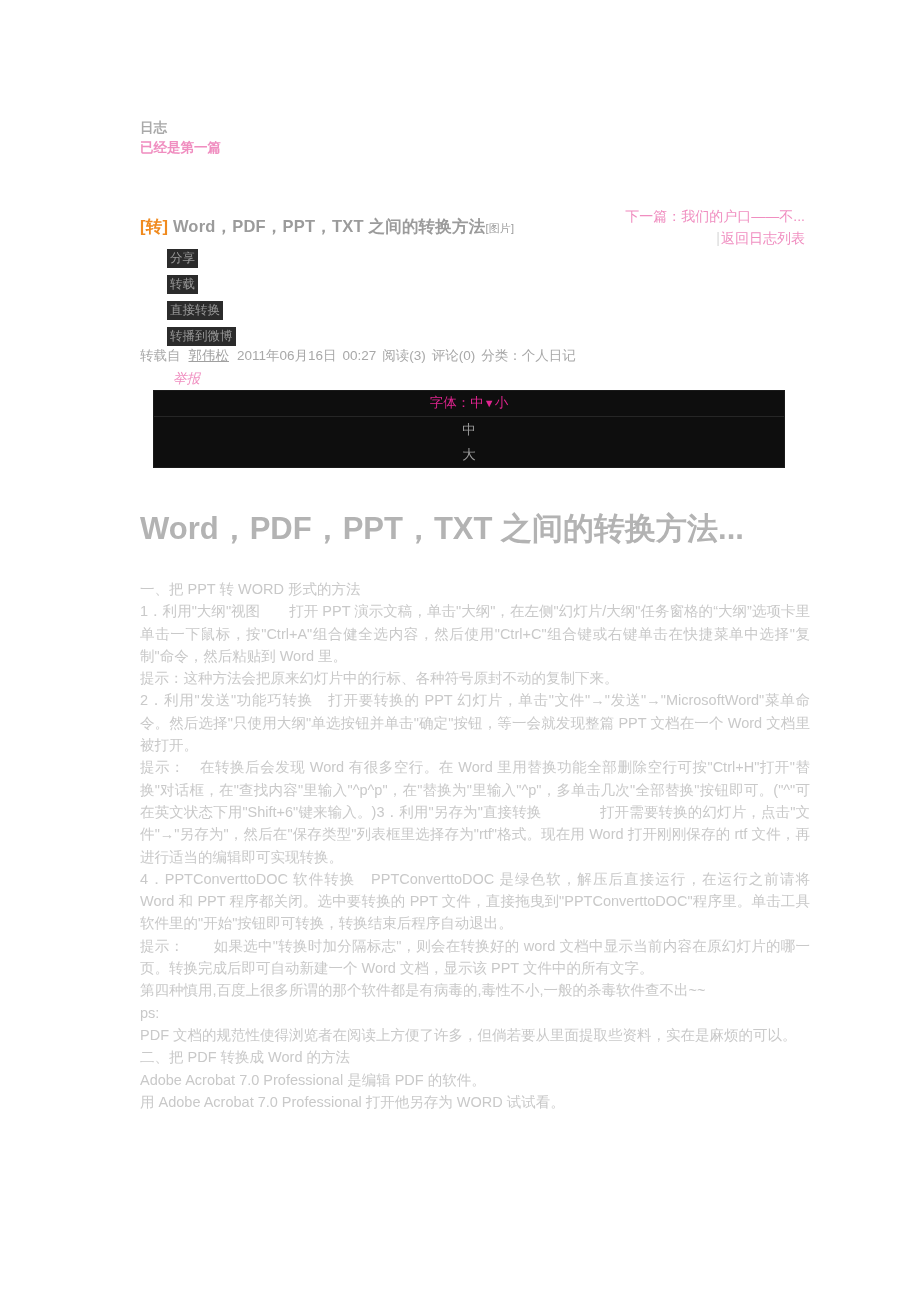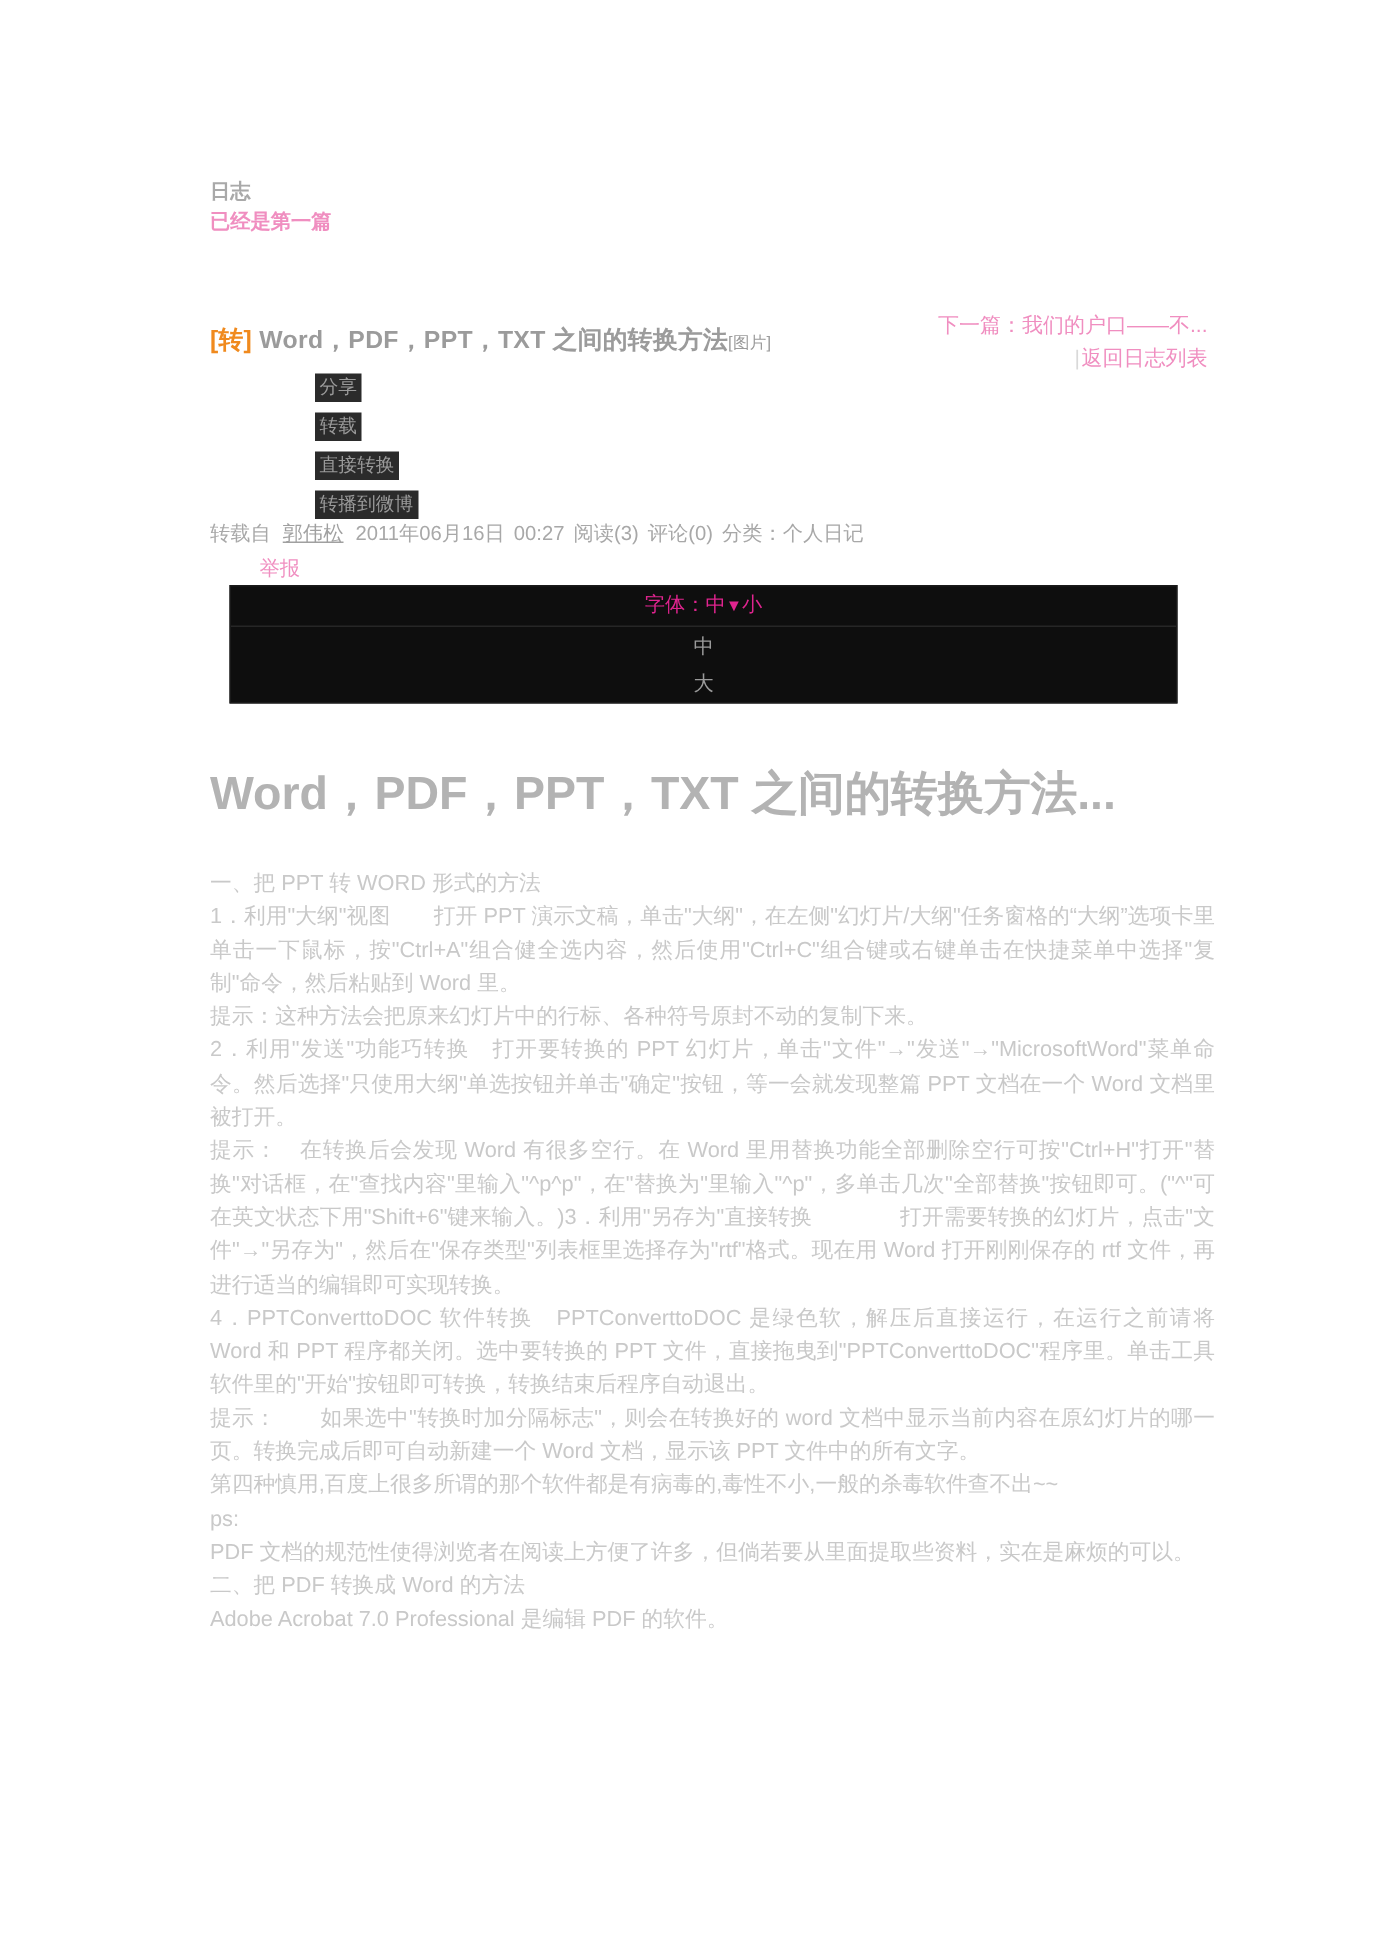--- a/index.html
+++ b/index.html
@@ -82,21 +82,20 @@
     font-size: 11px;
     font-weight: normal;
     color: #9b9b9b;
   }
 
   
   .share-list {
     position: absolute;
     left: 167px;
     top: 249px;
-    margin-left: 43px;
   }
   .share-btn {
     display: block;
     background: #2b2b2b;
     color: #9a9a9a;
     font-size: 12.5px;
     line-height: 16px;
     padding: 1px 3px 2px 3px;
     margin-bottom: 7px;
     width: max-content;
@@ -118,20 +117,21 @@
     padding: 0 2px;
   }
   .meta .sp { display: inline-block; width: 6px; }
   .report {
     position: absolute;
     left: 173px;
     top: 370px;
     font-size: 13.5px;
     color: #f08ec0;
     text-decoration: none;
+    font-style: italic;
   }
 
   
   .fontbar {
     position: absolute;
     left: 153px;
     top: 390px;
     width: 630px;
     background: #0e0e0e;
     border: 1px solid #1a1a1a;
@@ -232,15 +232,16 @@
     <p>提示：这种方法会把原来幻灯片中的行标、各种符号原封不动的复制下来。</p>
     <p>2．利用"发送"功能巧转换　打开要转换的 PPT 幻灯片，单击"文件"→"发送"→"MicrosoftWord"菜单命令。然后选择"只使用大纲"单选按钮并单击"确定"按钮，等一会就发现整篇 PPT 文档在一个 Word 文档里被打开。</p>
     <p>提示：　在转换后会发现 Word 有很多空行。在 Word 里用替换功能全部删除空行可按"Ctrl+H"打开"替换"对话框，在"查找内容"里输入"^p^p"，在"替换为"里输入"^p"，多单击几次"全部替换"按钮即可。("^"可在英文状态下用"Shift+6"键来输入。)3．利用"另存为"直接转换　　　　打开需要转换的幻灯片，点击"文件"→"另存为"，然后在"保存类型"列表框里选择存为"rtf"格式。现在用 Word 打开刚刚保存的 rtf 文件，再进行适当的编辑即可实现转换。</p>
     <p>4．PPTConverttoDOC 软件转换　PPTConverttoDOC 是绿色软，解压后直接运行，在运行之前请将 Word 和 PPT 程序都关闭。选中要转换的 PPT 文件，直接拖曳到"PPTConverttoDOC"程序里。单击工具软件里的"开始"按钮即可转换，转换结束后程序自动退出。</p>
     <p>提示：　　如果选中"转换时加分隔标志"，则会在转换好的 word 文档中显示当前内容在原幻灯片的哪一页。转换完成后即可自动新建一个 Word 文档，显示该 PPT 文件中的所有文字。</p>
     <p class="tight">第四种慎用,百度上很多所谓的那个软件都是有病毒的,毒性不小,一般的杀毒软件查不出~~</p>
     <p class="tight">ps:</p>
     <p>PDF 文档的规范性使得浏览者在阅读上方便了许多，但倘若要从里面提取些资料，实在是麻烦的可以。</p>
     <p class="tight">二、把 PDF 转换成 Word 的方法</p>
     <p class="tight">Adobe Acrobat 7.0 Professional  是编辑 PDF 的软件。</p>
+    <p class="tight">用 Adobe Acrobat 7.0 Professional  打开他另存为 WORD 试试看。</p>
   </div>
 
 </div>
 
 </body></html>

